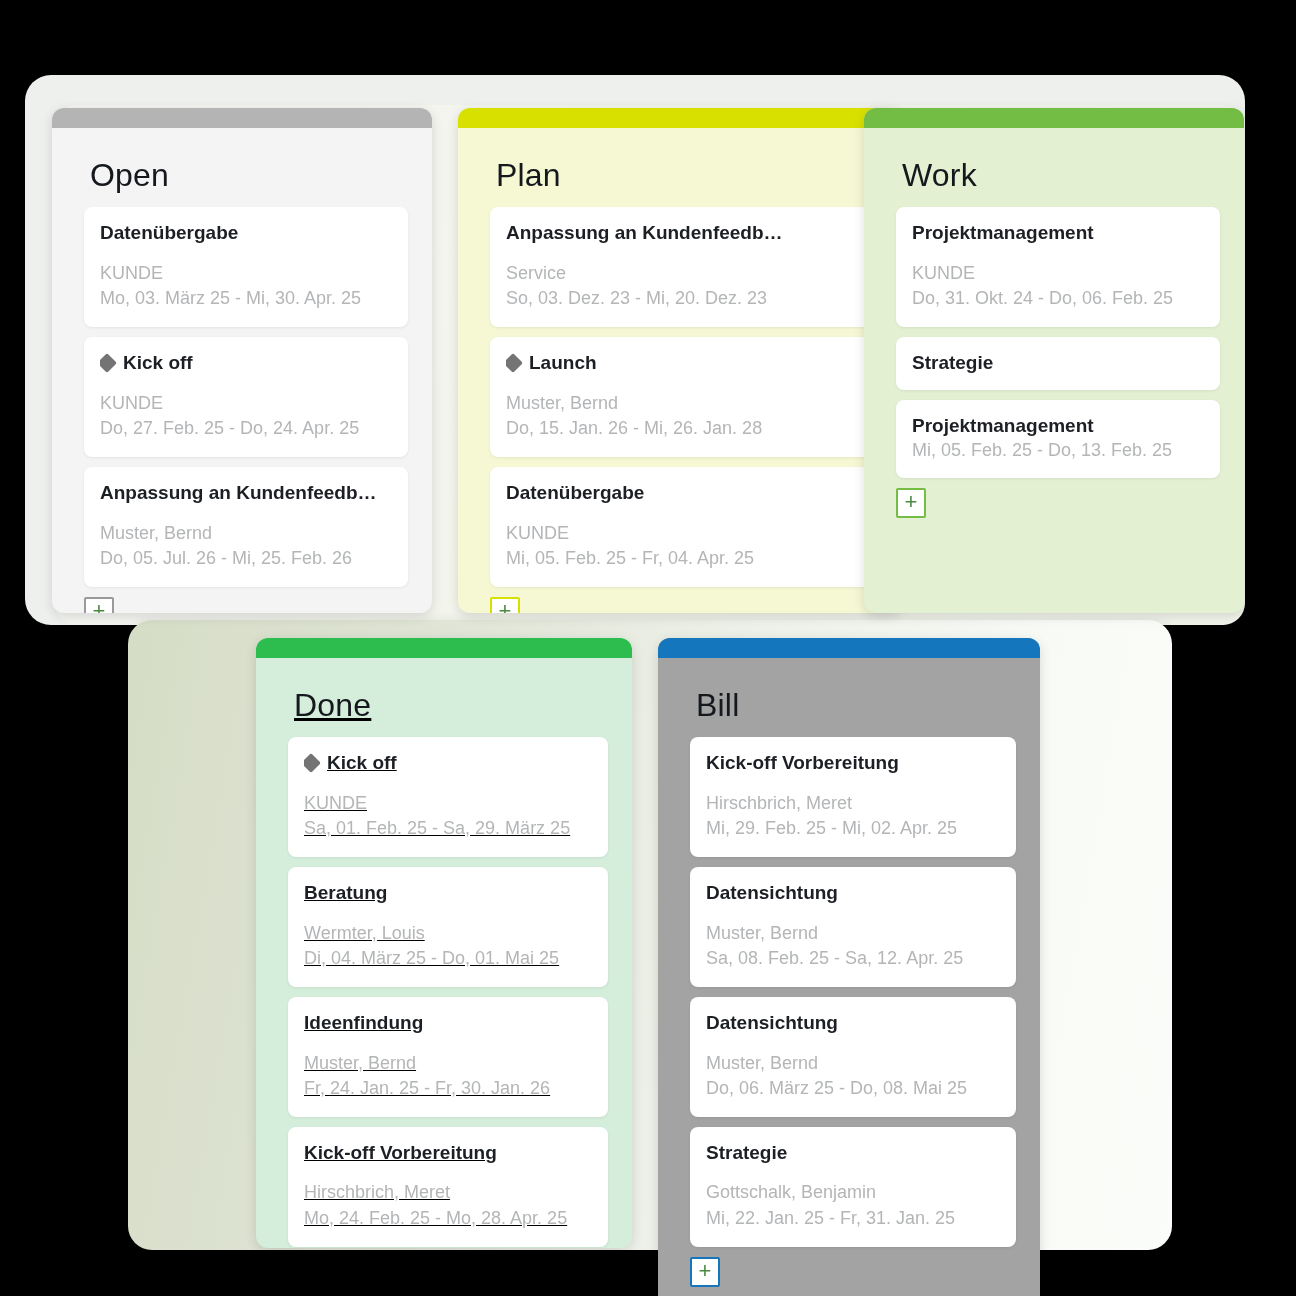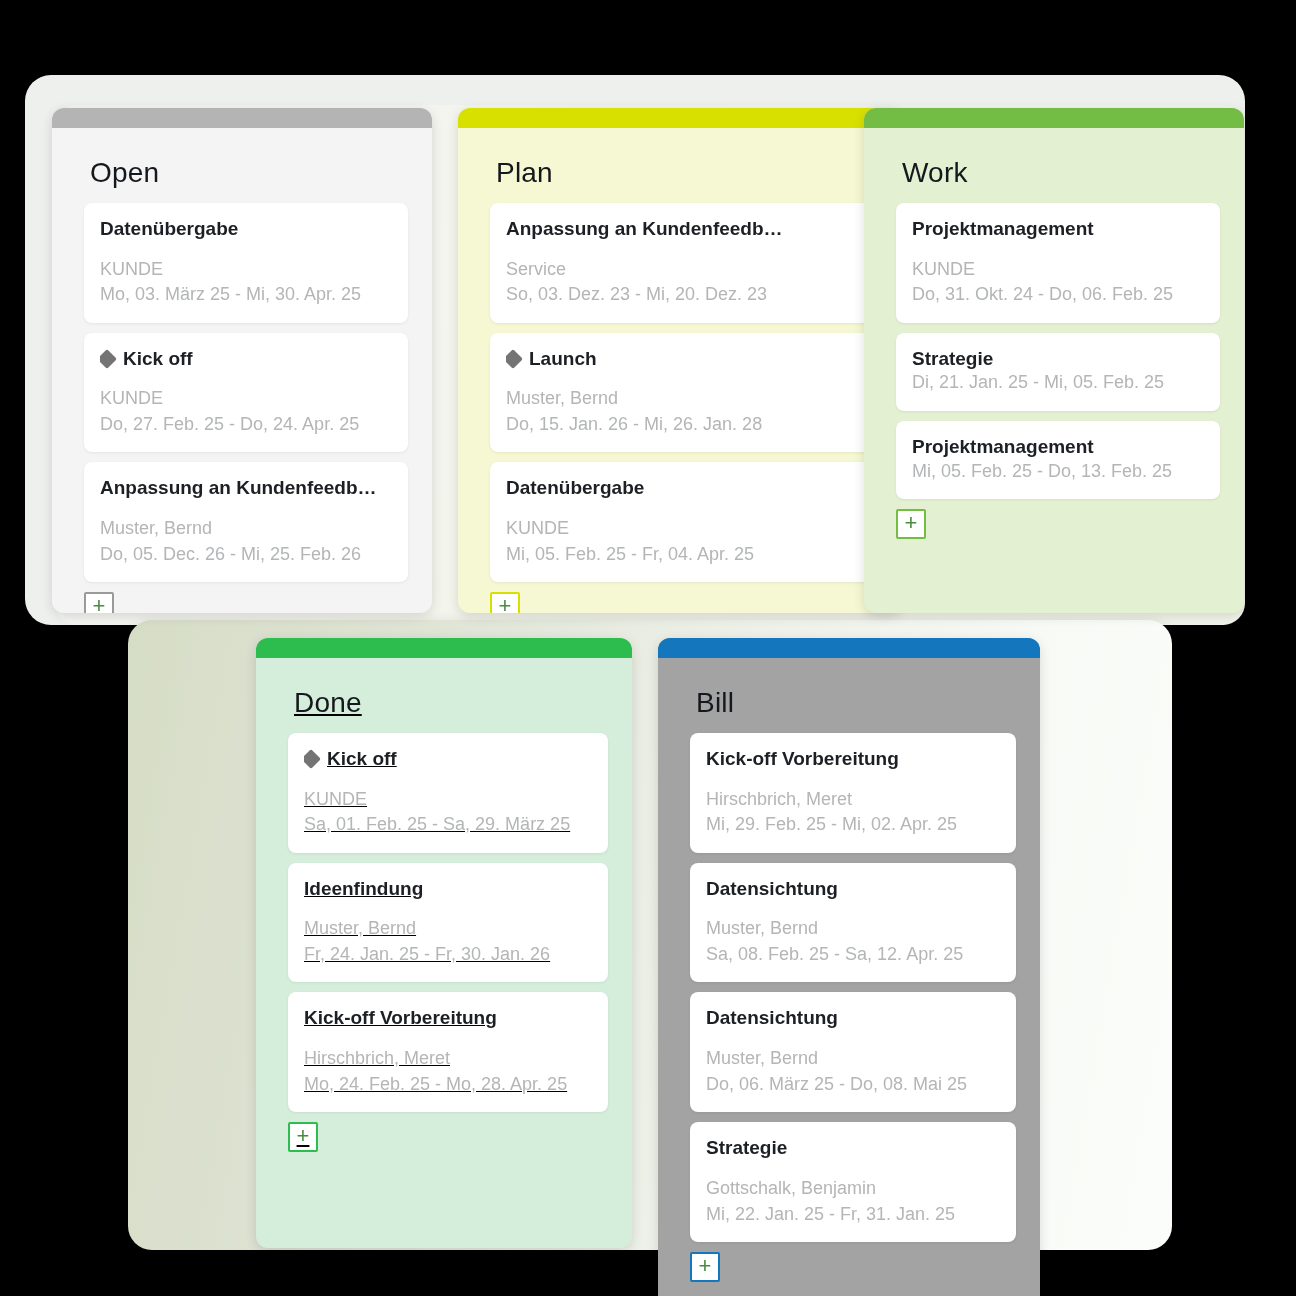--- a/index.html
+++ b/index.html
@@ -62,21 +62,21 @@
     overflow: hidden;
     display: flex;
     flex-direction: column;
   }
   .col-header-bar {
     height: 20px;
     width: 100%;
     flex: 0 0 auto;
   }
   .col-title {
-    font-size: 28px;
+    font-size: 32px;
     font-weight: 400;
     color: #15181c;
     padding: 30px 0 14px 38px;
     letter-spacing: 0.2px;
     line-height: 1.1;
   }
   .col-body {
     padding: 0 24px 0 32px;
     flex: 1 1 auto;
   }
@@ -196,21 +196,21 @@
               <span class="label">Kick off</span>
             </div>
             <div class="task-meta">KUNDE</div>
             <div class="task-dates">Do, 27. Feb. 25 - Do, 24. Apr. 25</div>
           </div>
           <div class="task-card">
             <div class="task-title">
               <span class="label">Anpassung an Kundenfeedb…</span>
             </div>
             <div class="task-meta">Muster, Bernd</div>
-            <div class="task-dates">Do, 05. Dec. 26 - Mi, 25. Feb. 26</div>
+            <div class="task-dates">Do, 05. Jul. 26 - Mi, 25. Feb. 26</div>
           </div>
           <div class="add-btn">
             <span class="plus">+</span>
           </div>
         </div>
       </div>
       <div class="column col-plan">
         <div class="col-header-bar"></div>
         <div class="col-title">Plan</div>
         <div class="col-body">
@@ -249,21 +249,20 @@
             <div class="task-title">
               <span class="label">Projektmanagement</span>
             </div>
             <div class="task-meta">KUNDE</div>
             <div class="task-dates">Do, 31. Okt. 24 - Do, 06. Feb. 25</div>
           </div>
           <div class="task-card">
             <div class="task-title">
               <span class="label">Strategie</span>
             </div>
-            <div class="task-dates">Di, 21. Jan. 25 - Mi, 05. Feb. 25</div>
           </div>
           <div class="task-card">
             <div class="task-title">
               <span class="label">Projektmanagement</span>
             </div>
             <div class="task-dates">Mi, 05. Feb. 25 - Do, 13. Feb. 25</div>
           </div>
           <div class="add-btn">
             <span class="plus">+</span>
           </div>
@@ -276,20 +275,27 @@
           <div class="task-card">
             <div class="task-title">
               <span class="milestone-icon"></span>
               <span class="label">Kick off</span>
             </div>
             <div class="task-meta">KUNDE</div>
             <div class="task-dates">Sa, 01. Feb. 25 - Sa, 29. März 25</div>
           </div>
           <div class="task-card">
             <div class="task-title">
+              <span class="label">Beratung</span>
+            </div>
+            <div class="task-meta">Wermter, Louis</div>
+            <div class="task-dates">Di, 04. März 25 - Do, 01. Mai 25</div>
+          </div>
+          <div class="task-card">
+            <div class="task-title">
               <span class="label">Ideenfindung</span>
             </div>
             <div class="task-meta">Muster, Bernd</div>
             <div class="task-dates">Fr, 24. Jan. 25 - Fr, 30. Jan. 26</div>
           </div>
           <div class="task-card">
             <div class="task-title">
               <span class="label">Kick-off Vorbereitung</span>
             </div>
             <div class="task-meta">Hirschbrich, Meret</div>

